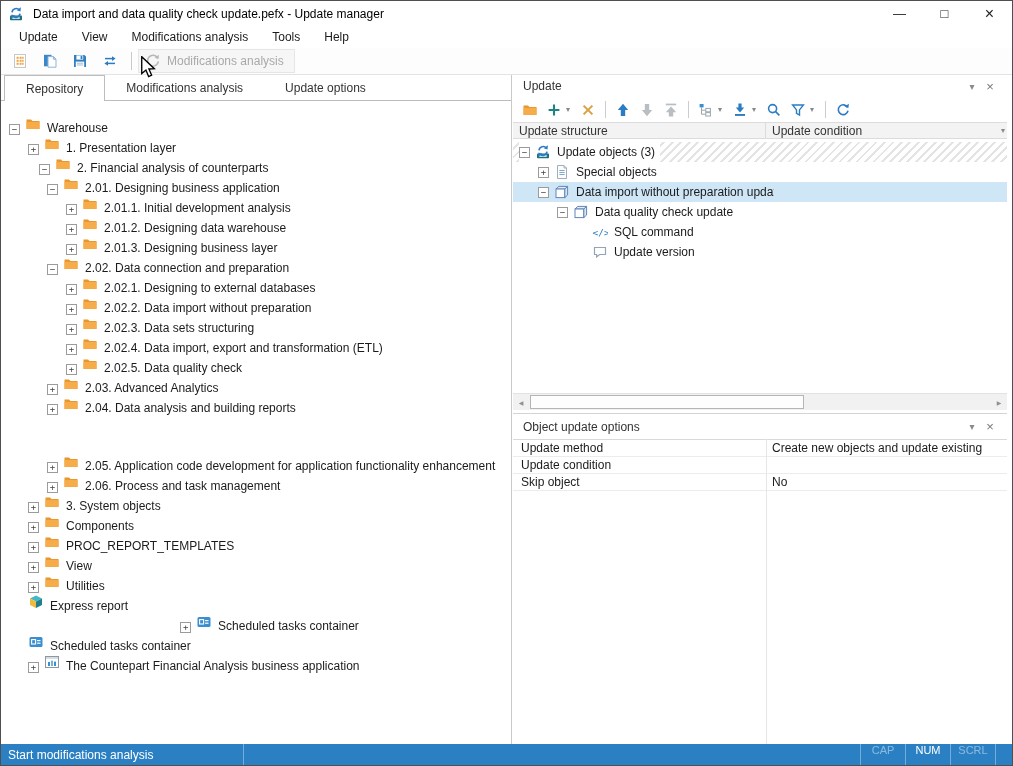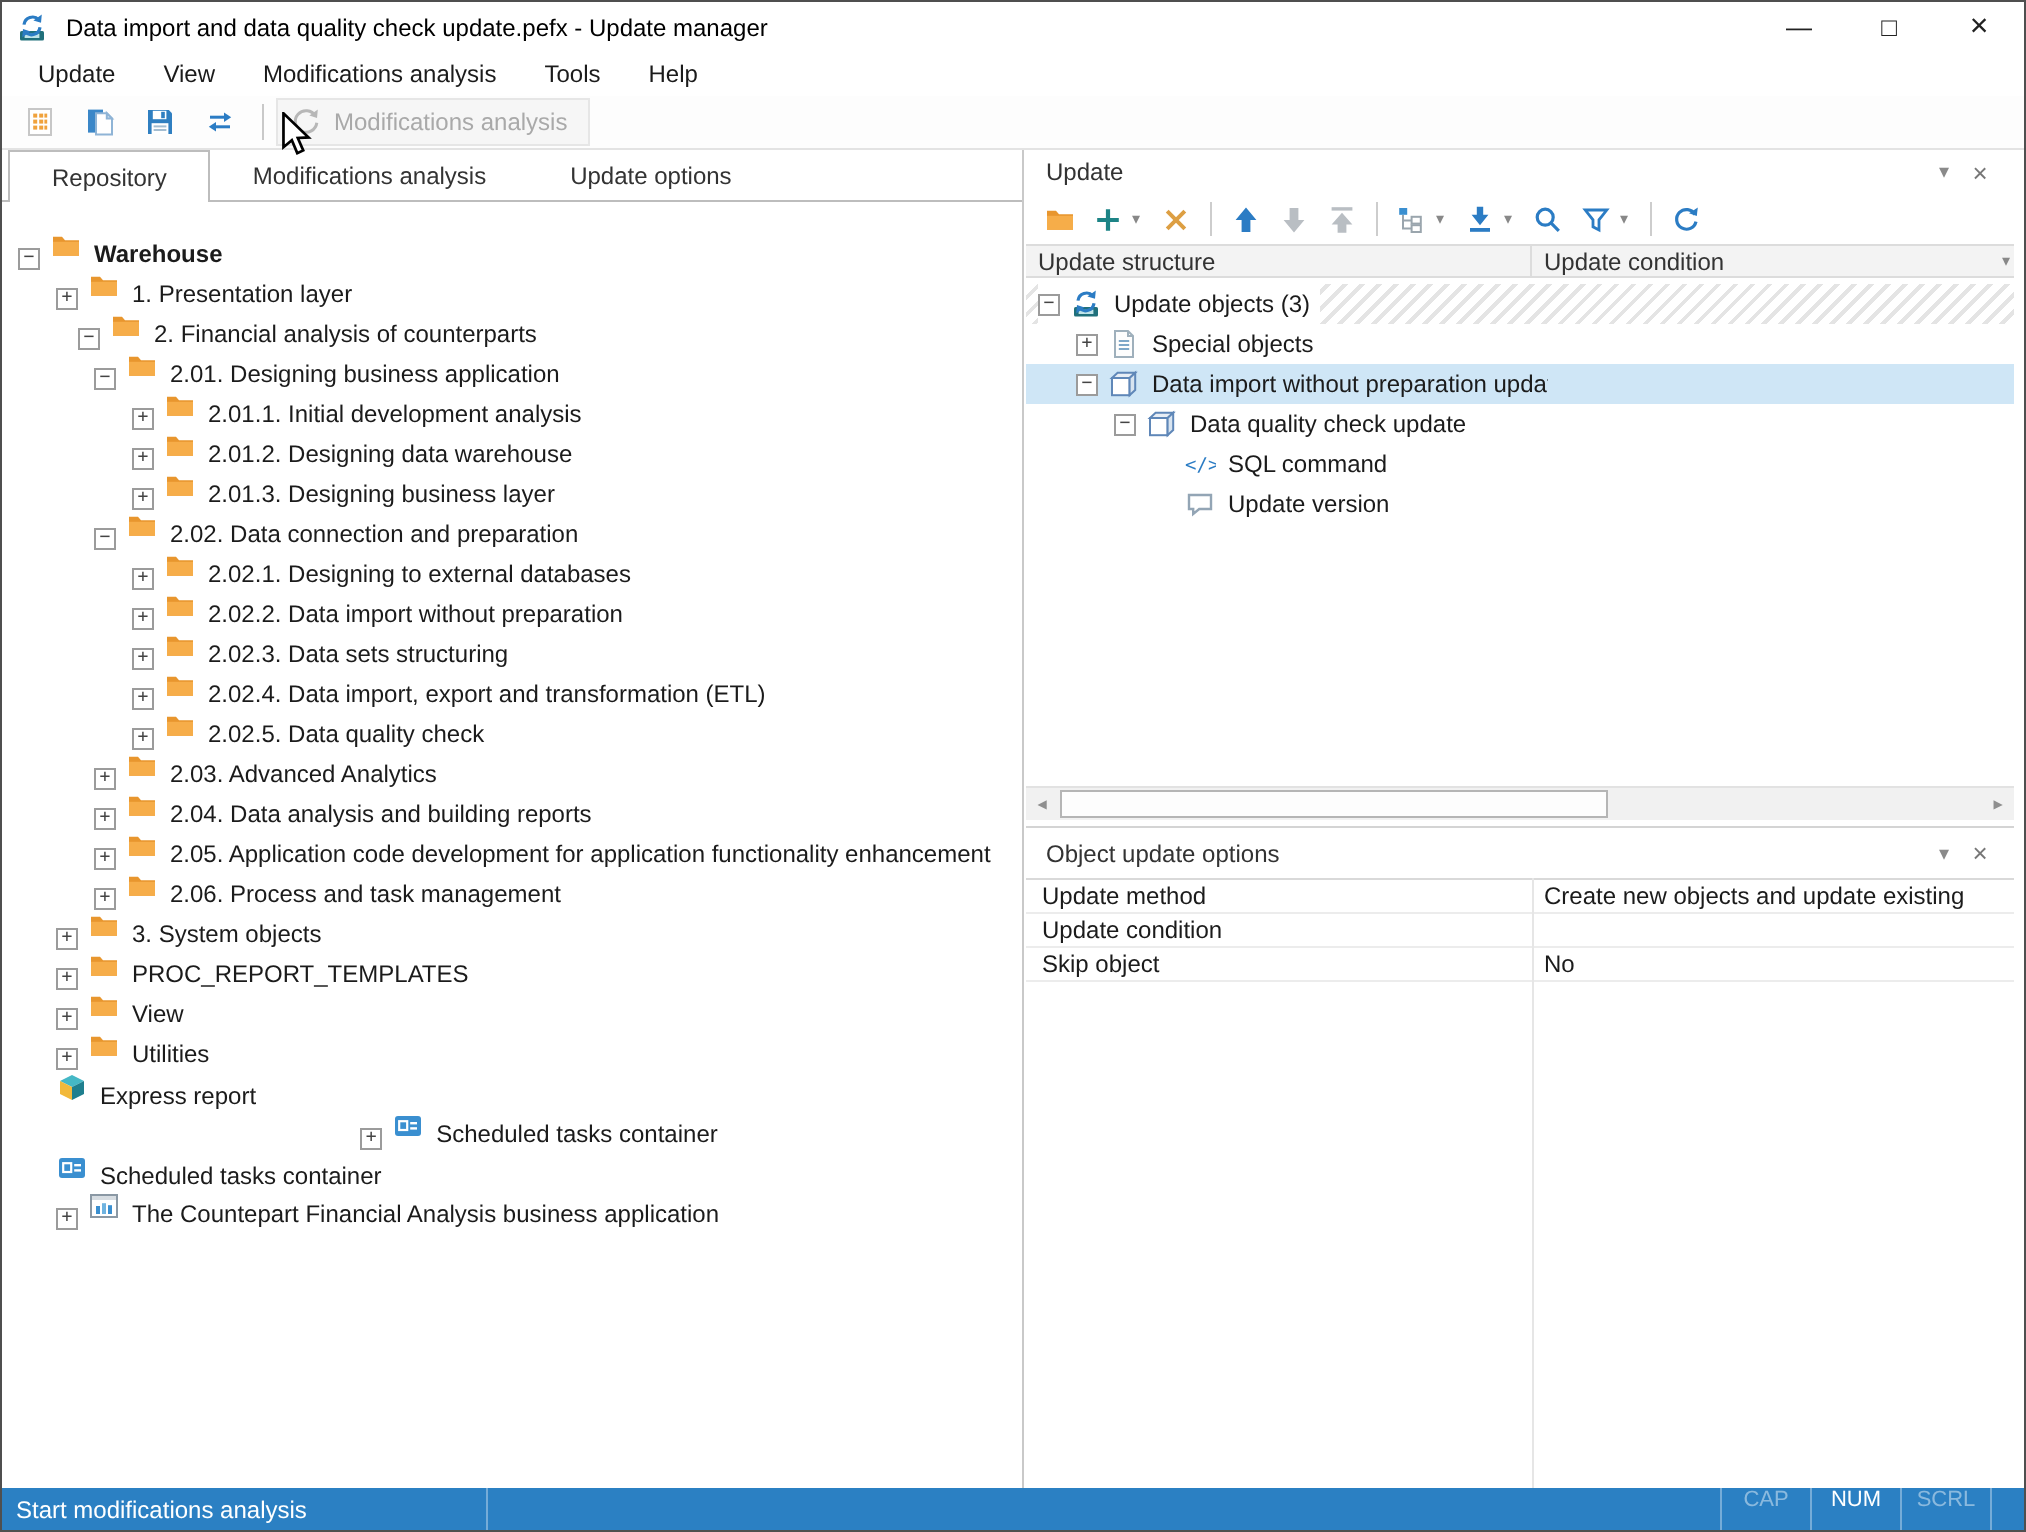--- a/index.html
+++ b/index.html
@@ -33,21 +33,21 @@
   .tabbar::after { content:""; position:absolute; left:0; right:0; bottom:0; height:1px; background:#bdbdbd; }
   .tab { padding:0 21px; display:flex; align-items:center; color:#333; position:relative; }
   .tab.active { background:#fff; border:1px solid #bdbdbd; border-bottom:none; z-index:2; }
   .tab.active::after { content:""; position:absolute; left:0; right:0; bottom:-1px; height:1px; background:#fff; }
   .tree { flex:1; overflow:hidden; padding-top:3px; }
   .tree-row { height:20px; display:flex; align-items:center; white-space:nowrap; }
   .expand-box { width:11px; height:11px; border:1px solid #9b9b9b; background:#fff; color:#444; font-size:9px; line-height:9px; text-align:center; display:inline-flex; align-items:center; justify-content:center; margin-right:5px; flex:none; font-family:"DejaVu Sans Mono", monospace; }
   .expand-spacer { width:16px; flex:none; }
   .tree-row .icon { margin-right:6px; }
   .tree-row .label { color:#1b1b1b; }
-  .label.bold { font-weight:bold; }
+  .label.bold { font-weight:normal; }
 
   
   .update-panel { position:absolute; left:512px; top:74px; width:494px; height:335px; background:#fff; }
   .panel-header { height:22px; display:flex; align-items:center; padding:0 8px 0 10px; color:#333; }
   .ph-title { flex:1; }
   .ph-btn { width:18px; text-align:center; color:#8a8a8a; font-size:10px; }
   .ph-btn.close-btn { font-size:13px; color:#777; }
   .u-toolbar { height:25px; display:flex; align-items:center; padding-left:5px; }
   .u-btn { width:24px; height:21px; display:flex; align-items:center; justify-content:center; }
   .caret { font-size:8px; color:#888; width:10px; text-align:left; }
@@ -309,43 +309,51 @@
             </span><span class="label">2.03. Advanced Analytics</span></span>
         </div>
         <div class="tree-row" style="padding-left: 46px;">
           <span class="rc"><span class="expand-box">+</span><span class="icon">
               <svg viewBox="0 0 16 16">
                 <path d="M1.5 3.4 H6 L7.5 5.1 H14.5 V12.9 H1.5 Z" fill="#e8962e"></path>
                 <path d="M1.5 5.9 H14.5 V12.9 H1.5 Z" fill="#f6ad49"></path>
               </svg>
             </span><span class="label">2.04. Data analysis and building reports</span></span>
         </div>
+        <div class="tree-row" style="padding-left: 46px; margin-top: 38px;">
+          <span class="rc"><span class="expand-box">+</span><span class="icon">
+              <svg viewBox="0 0 16 16">
+                <path d="M1.5 3.4 H6 L7.5 5.1 H14.5 V12.9 H1.5 Z" fill="#e8962e"></path>
+                <path d="M1.5 5.9 H14.5 V12.9 H1.5 Z" fill="#f6ad49"></path>
+              </svg>
+            </span><span class="label">2.05. Application code development for application functionality enhancement</span></span>
+        </div>
         <div class="tree-row" style="padding-left: 46px;">
           <span class="rc"><span class="expand-box">+</span><span class="icon">
               <svg viewBox="0 0 16 16">
                 <path d="M1.5 3.4 H6 L7.5 5.1 H14.5 V12.9 H1.5 Z" fill="#e8962e"></path>
                 <path d="M1.5 5.9 H14.5 V12.9 H1.5 Z" fill="#f6ad49"></path>
               </svg>
-            </span><span class="label">2.05. Application code development for application functionality enhancement</span></span>
-        </div>
-        <div class="tree-row" style="padding-left: 46px;">
-          <span class="rc"><span class="expand-box">+</span><span class="icon">
-              <svg viewBox="0 0 16 16">
-                <path d="M1.5 3.4 H6 L7.5 5.1 H14.5 V12.9 H1.5 Z" fill="#e8962e"></path>
-                <path d="M1.5 5.9 H14.5 V12.9 H1.5 Z" fill="#f6ad49"></path>
-              </svg>
             </span><span class="label">2.06. Process and task management</span></span>
         </div>
         <div class="tree-row" style="padding-left: 27px;">
           <span class="rc"><span class="expand-box">+</span><span class="icon">
               <svg viewBox="0 0 16 16">
                 <path d="M1.5 3.4 H6 L7.5 5.1 H14.5 V12.9 H1.5 Z" fill="#e8962e"></path>
                 <path d="M1.5 5.9 H14.5 V12.9 H1.5 Z" fill="#f6ad49"></path>
               </svg>
             </span><span class="label">3. System objects</span></span>
+        </div>
+        <div class="tree-row" style="padding-left: 27px;">
+          <span class="rc"><span class="expand-box">+</span><span class="icon">
+              <svg viewBox="0 0 16 16">
+                <path d="M1.5 3.4 H6 L7.5 5.1 H14.5 V12.9 H1.5 Z" fill="#e8962e"></path>
+                <path d="M1.5 5.9 H14.5 V12.9 H1.5 Z" fill="#f6ad49"></path>
+              </svg>
+            </span><span class="label">Components</span></span>
         </div>
         <div class="tree-row" style="padding-left: 27px;">
           <span class="rc"><span class="expand-box">+</span><span class="icon">
               <svg viewBox="0 0 16 16">
                 <path d="M1.5 3.4 H6 L7.5 5.1 H14.5 V12.9 H1.5 Z" fill="#e8962e"></path>
                 <path d="M1.5 5.9 H14.5 V12.9 H1.5 Z" fill="#f6ad49"></path>
               </svg>
             </span><span class="label">PROC_REPORT_TEMPLATES</span></span>
         </div>
         <div class="tree-row" style="padding-left: 27px;">

